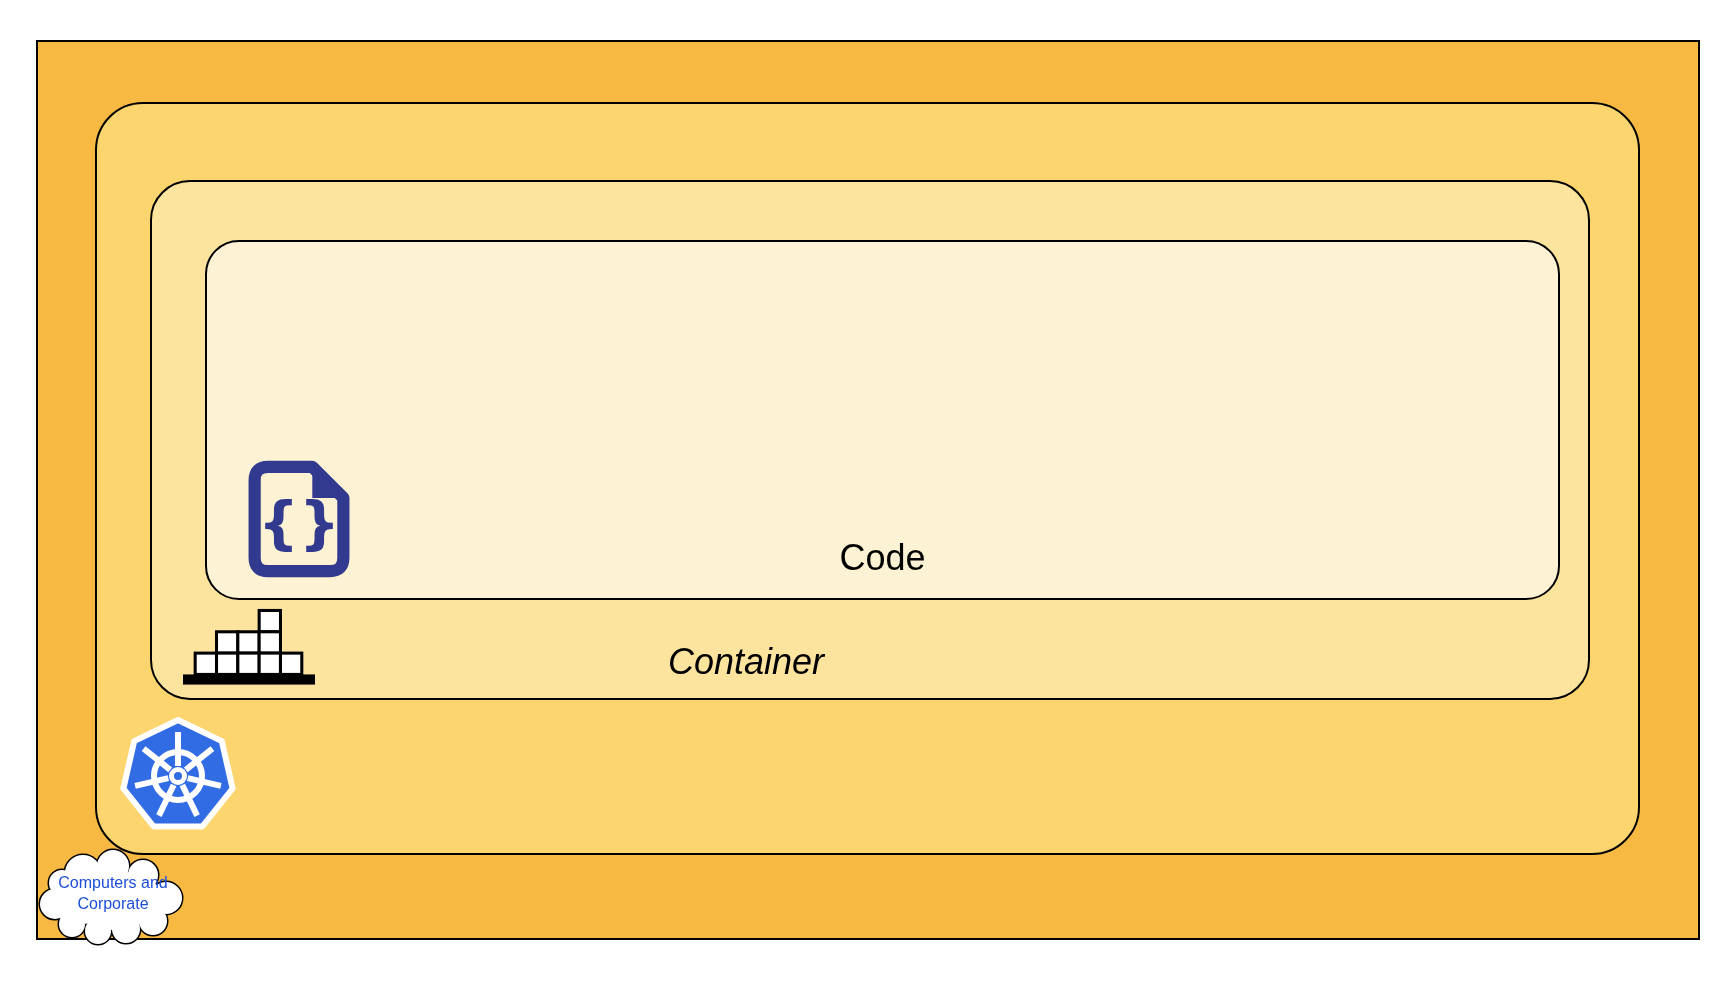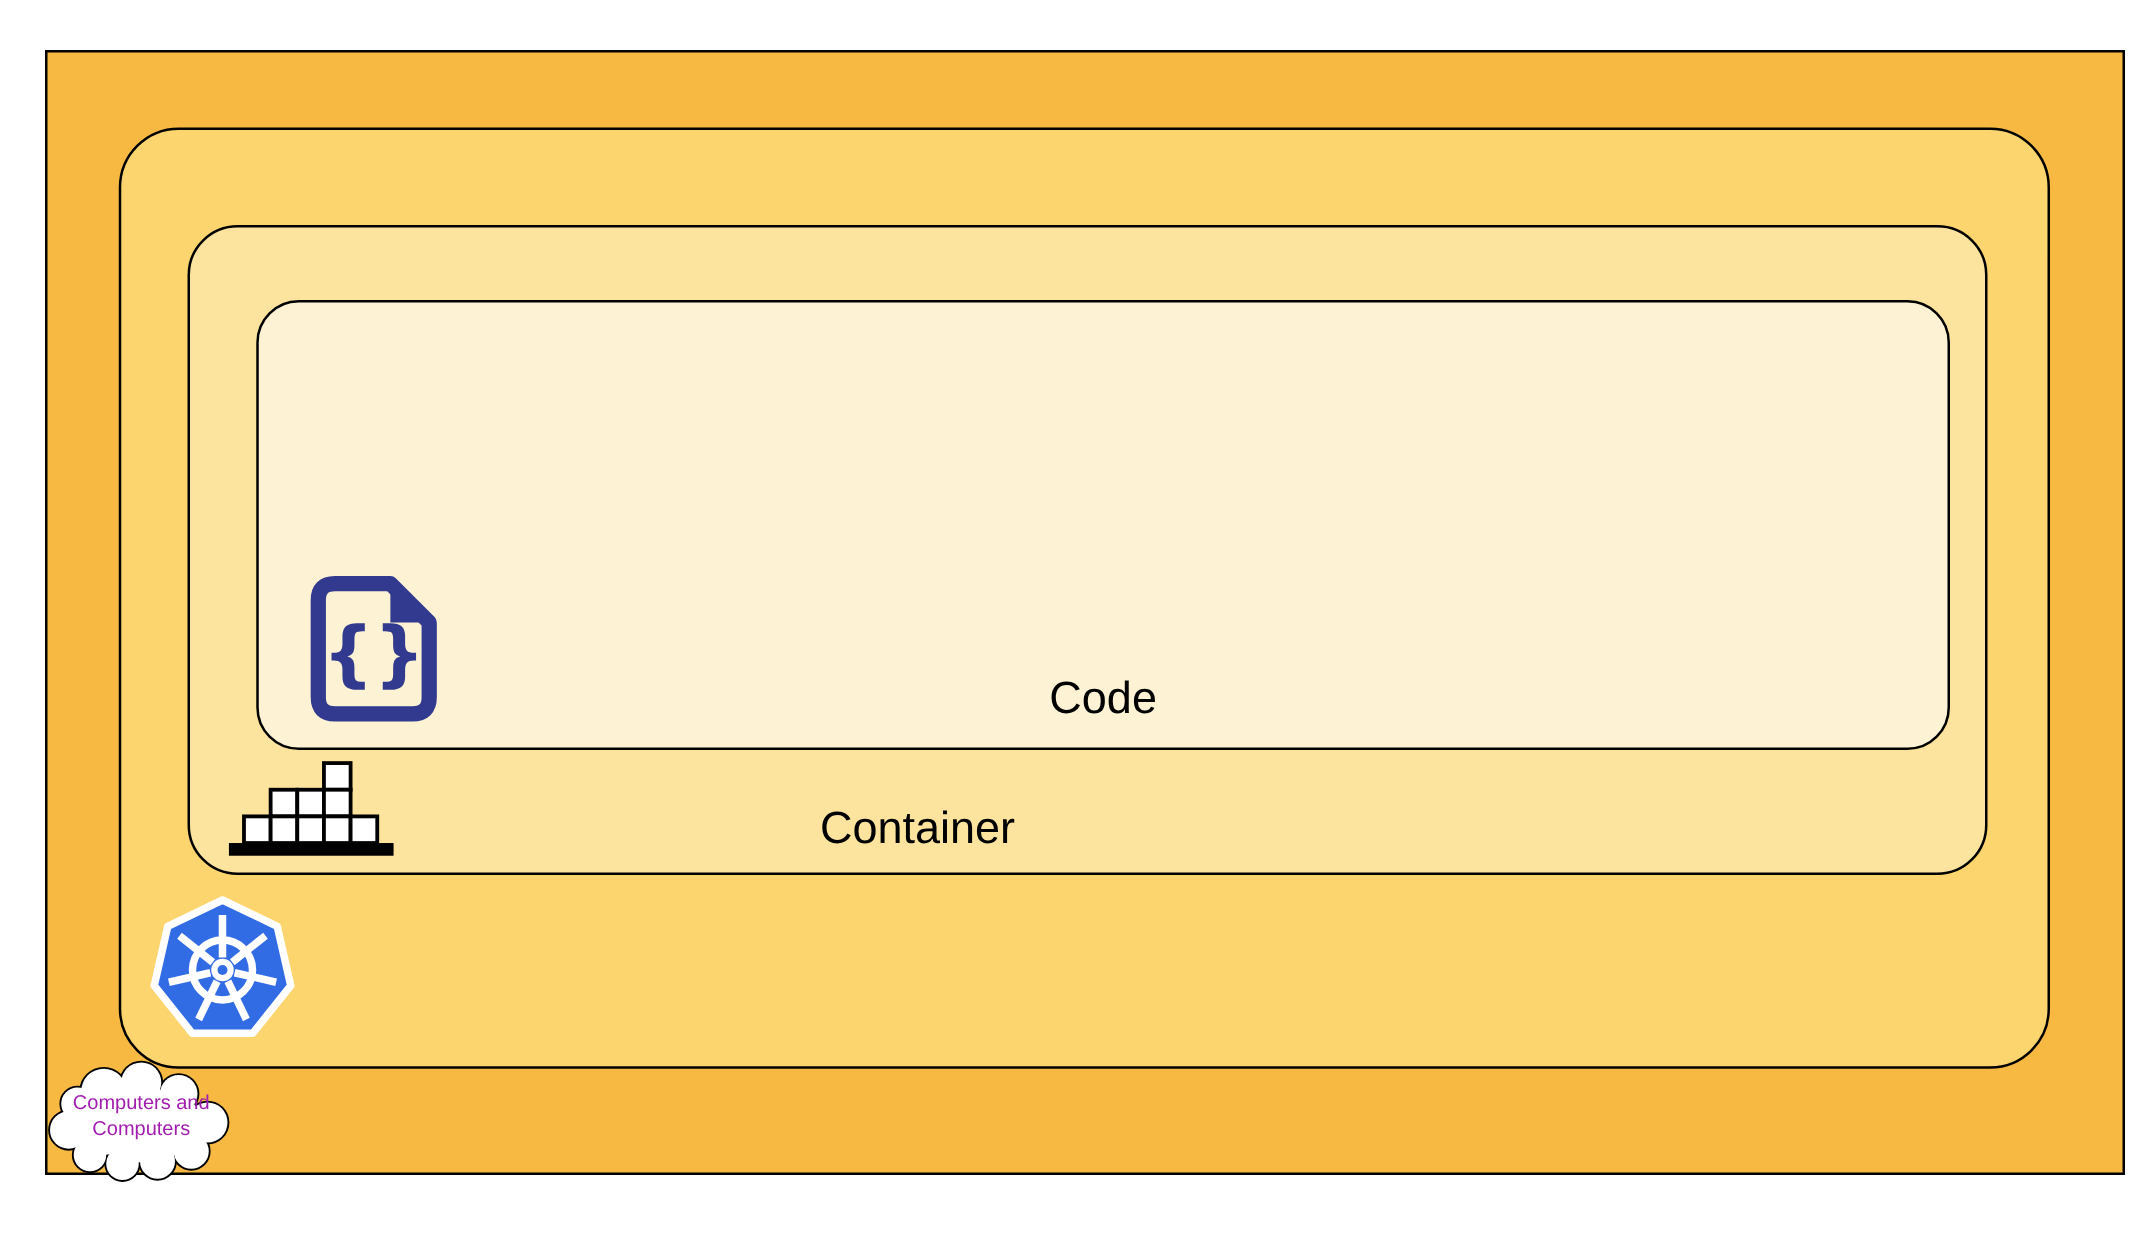--- a/index.html
+++ b/index.html
@@ -38,38 +38,38 @@
     border-radius: 34px;
   }
   .ring-label {
     position: absolute;
     text-align: center;
     color: #000000;
     font-size: 36px;
     line-height: 40px;
   }
   .label-code      { left: 205px; width: 1355px; top: 538px; }
-  .label-container { left: 144px; width: 1180px; top: 642px; }
+  .label-container { left: 156px; width: 1180px; top: 642px; font-style: italic; }
   .label-cluster   { left: 95px;  width: 1545px; top: 797px; }
   .label-datacenter {
     left: 36px; width: 1664px; top: 868px;
     font-size: 32px; line-height: 36px;
   }
   .icon { position: absolute; }
   .icon-code-file  { left: 243px; top: 458px; width: 112px; height: 122px; }
   .icon-container  { left: 183px; top: 606px; width: 132px; height: 80px; }
   .icon-kubernetes { left: 118px; top: 712px; width: 120px; height: 124px; }
   .icon-cloud      { left: 38px;  top: 848px; width: 150px; height: 100px; }
   .cloud-text {
     position: absolute;
     left: 0; top: 24px; width: 150px;
     text-align: center;
     font-size: 16px;
     line-height: 21px;
-    color: #a21caf;
+    color: #1d4ed8;
   }
   svg { display: block; width: 100%; height: 100%; }
 </style>
 </head>
 <body>
 
 <div class="canvas">
 
   <div class="layer layer-datacenter"></div>
   <div class="layer layer-cluster"></div>
@@ -147,17 +147,17 @@
         <circle cx="34" cy="76" r="13"></circle>
         <circle cx="17" cy="56" r="15"></circle>
         <circle cx="24" cy="35" r="13"></circle>
         <circle cx="72" cy="50" r="32"></circle>
         <circle cx="45" cy="50" r="26"></circle>
         <circle cx="100" cy="52" r="24"></circle>
       </g>
     </svg>
     <div class="cloud-text">
       <div>Computers and</div>
-      <div>Computers</div>
+      <div>Corporate</div>
     </div>
   </div>
 
 </div>
 
 </body></html>

